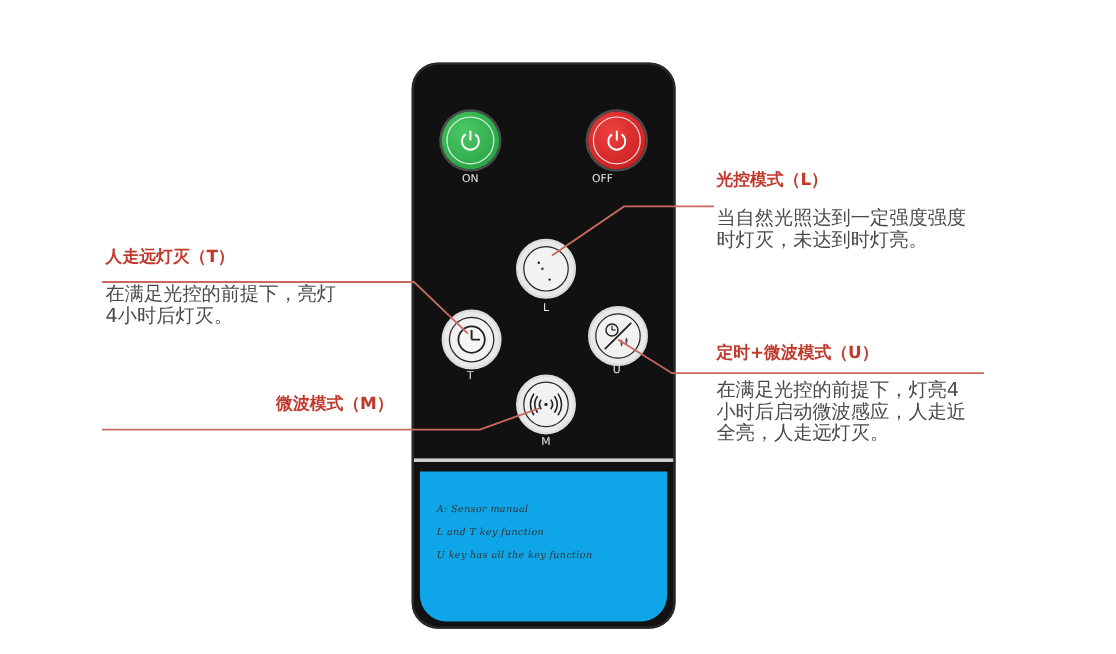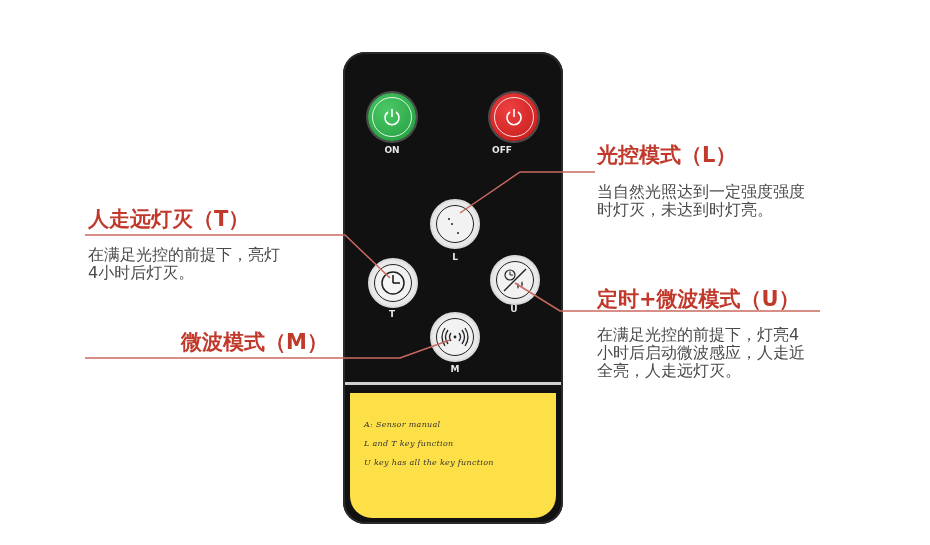--- a/index.html
+++ b/index.html
@@ -4,38 +4,38 @@
   <style>
     html, body { margin: 0; padding: 0; background: #ffffff; }
     body { width: 930px; height: 545px; position: relative; overflow: hidden; font-family: "DejaVu Sans", sans-serif; }
     .remote {
       position: absolute; left: 343px; top: 52px; width: 220px; height: 472px;
       background: #111111; border-radius: 22px; box-shadow: 0 0 0 2px #2a2a2a inset;
     }
     .remote-divider { position: absolute; left: 345px; top: 382px; width: 216px; height: 3px; background: #cfcfcf; }
     .label-panel {
       position: absolute; left: 350px; top: 393px; width: 206px; height: 125px;
-      background: #fde047; border-radius: 0 0 22px 22px;
+      background: #0ea5e9; border-radius: 0 0 22px 22px;
     }
     .label-line { position: absolute; left: 14px; font-family: "DejaVu Serif", serif; font-style: italic; font-size: 8px; color: #333; letter-spacing: 0.3px; }
     .power-btn {
       position: absolute; width: 48px; height: 48px; border-radius: 50%;
       display: flex; align-items: center; justify-content: center;
       box-shadow: 0 0 0 2px rgba(255,255,255,0.25);
     }
     .power-btn .ring { width: 38px; height: 38px; border-radius: 50%; border: 1.5px solid rgba(255,255,255,0.85); display:flex; align-items:center; justify-content:center; }
-    .btn-caption { position: absolute; color: #e8e8e8; font-size: 9px; font-weight: bold; text-align: center; width: 40px; }
+    .btn-caption { position: absolute; color: #e8e8e8; font-size: 9px; font-weight: normal; text-align: center; width: 40px; }
     .mode-btn {
       position: absolute; width: 46px; height: 46px; border-radius: 50%;
       background: #e9e9e9; border: 2px solid #dcdcdc;
       display: flex; align-items: center; justify-content: center;
     }
     .mode-btn .inner { width: 36px; height: 36px; border-radius: 50%; border: 1.5px solid #222; display:flex; align-items:center; justify-content:center; background: #f2f2f2; }
     .callout { position: absolute; }
-    .callout-title { color: #c0392b; font-size: 21px; font-weight: bold; white-space: nowrap; }
+    .callout-title { color: #c0392b; font-size: 14px; font-weight: bold; white-space: nowrap; }
     .callout-desc { color: #4a4a4a; font-size: 16px; line-height: 18px; margin-top: 5px; white-space: pre-line; }
     svg.leaders { position: absolute; left: 0; top: 0; pointer-events: none; }
   </style>
 </head>
 <body>
 
 <div class="remote"></div>
 
 <div class="power-btn" style="left:368px; top:93px; background: radial-gradient(circle at 40% 35%, #4cc866, #1e9a3c);">
   <div class="ring">

